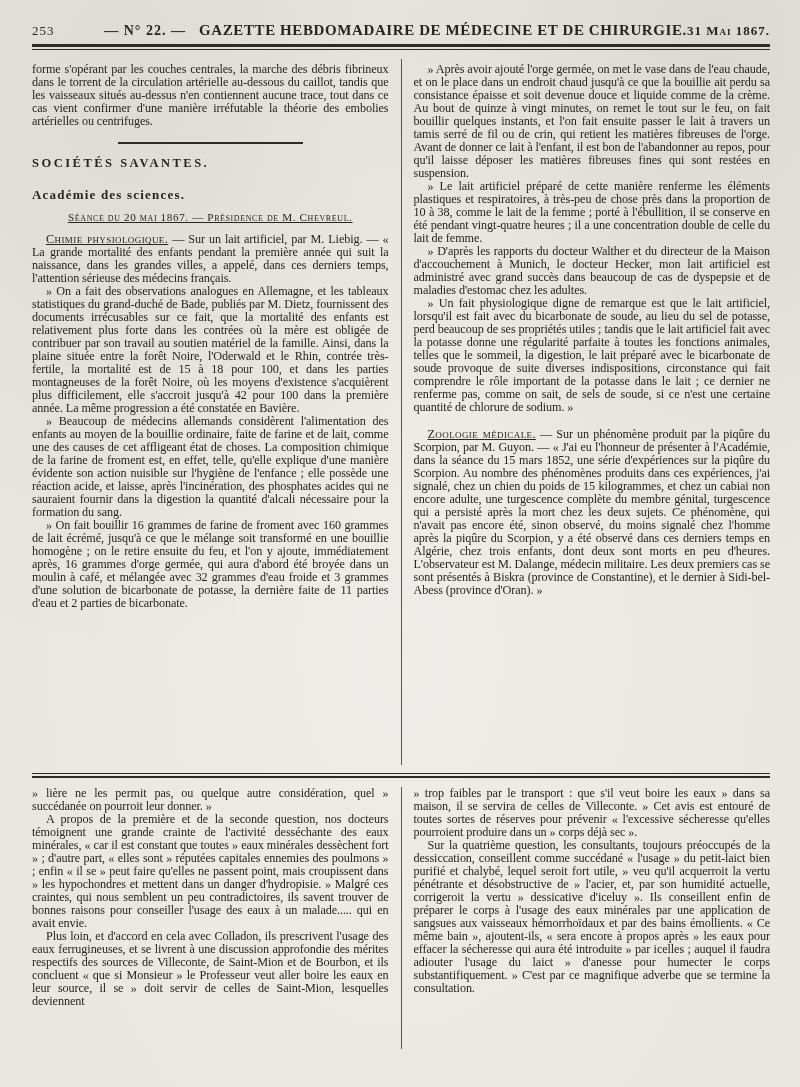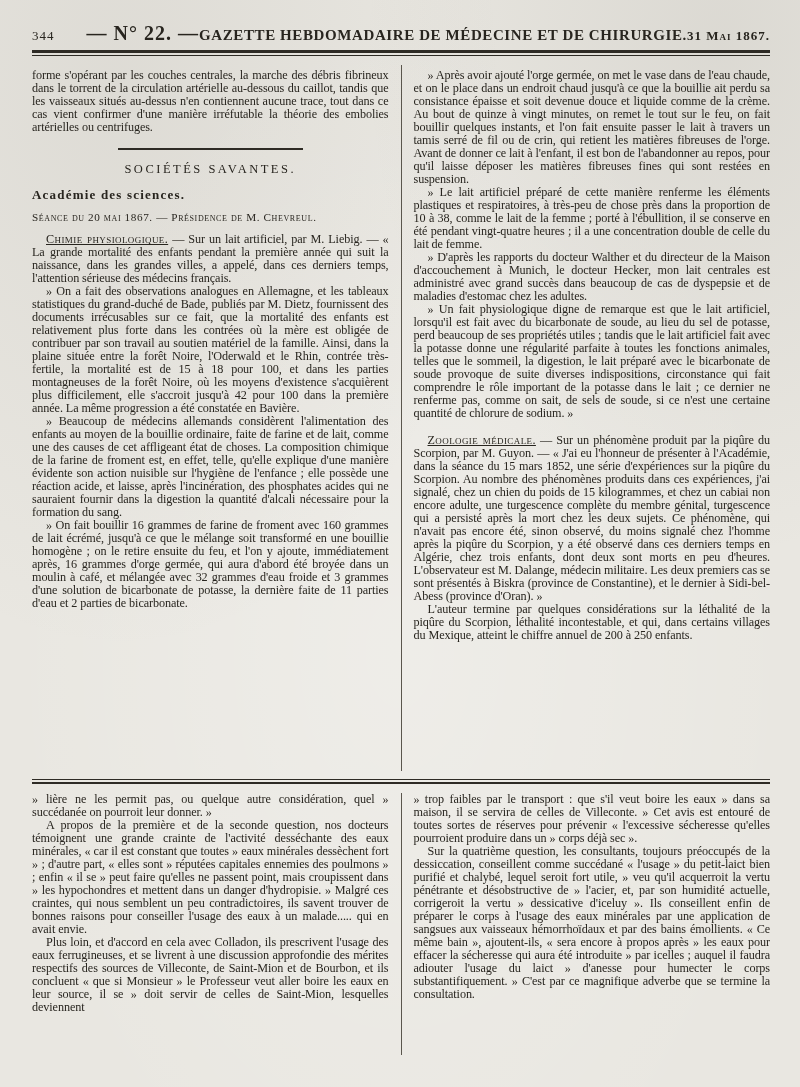--- a/index.html
+++ b/index.html
@@ -20,21 +20,21 @@
       radial-gradient(ellipse at 90% 4%, rgba(120,115,105,0.12), rgba(0,0,0,0) 35%),
       radial-gradient(ellipse at 50% 60%, rgba(255,255,255,0.25), rgba(0,0,0,0) 70%),
       #e9e7e1;
   }
   
   .masthead {
     display: flex; align-items: baseline;
     font-weight: bold; white-space: nowrap;
   }
   .page-num { font-size: 13px; font-weight: normal; width: 70px; letter-spacing: 1px; }
-  .issue-num { font-size: 20px; width: 150px; letter-spacing: 1px; margin-left: 28px; }
+  .issue-num { font-size: 14px; width: 150px; letter-spacing: 1px; margin-left: 28px; }
   .journal-title { font-size: 15px; flex: 1; text-align: center; letter-spacing: 0.6px; }
   .issue-date { font-size: 13px; width: 120px; text-align: right; font-variant: small-caps; letter-spacing: 1px; }
   .double-rule-top { margin-top: 5px; height: 2px; border-top: 3px solid #2e2b25; border-bottom: 1px solid #2e2b25; }
   
   .cols { display: flex; align-items: stretch; }
   .col { width: 50%; box-sizing: border-box; }
   .col-left  { padding-right: 12px; }
   .col-right { padding-left: 12px; }
   .divider { width: 1px; background: #5a564d; }
   .upper { margin-top: 9px; min-height: 706px; }
@@ -46,40 +46,40 @@
     text-indent: 14px;
     letter-spacing: -0.1px;
   }
   .par.no-indent { text-indent: 0; }
   .par.gap-before { margin-top: 14px; }
   .seg-i  { }
   .seg-sc { font-variant: small-caps; letter-spacing: 0.4px; text-decoration: underline; }
   
   .short-rule { width: 185px; margin: 14px auto 12px auto; border: 0; border-top: 2px solid #2e2b25; }
   .sec-heading {
-    text-align: center; font-size: 12.5px; font-weight: normal;
-    letter-spacing: 2.5px; margin: 0 0 10px 0;
+    font-size: 12.5px; font-weight: bold;
+    letter-spacing: 2.5px; margin: 0 0 16px 0;
   }
   .sub-heading {
     font-size: 13px; font-weight: bold;
     letter-spacing: 1.2px; margin: 0 0 8px 0;
   }
   .session-line {
-    text-align: left; font-size: 11.2px; font-variant: small-caps;
-    letter-spacing: 0.6px; margin: 0 0 10px 0;
+    text-align: center; font-size: 11.2px; font-variant: small-caps;
+    letter-spacing: 0.6px; margin: 0 0 10px 0; text-decoration: underline;
   }
   .separator { margin: 8px 0 9px 0; height: 2px; border-top: 1px solid #2e2b25; border-bottom: 2.5px solid #2e2b25; }
 </style>
 </head>
 <body>
 
 <div class="page">
 
   <div class="masthead">
-    <span class="page-num">344</span>
+    <span class="page-num">253</span>
     <span class="issue-num">— N° 22. —</span>
     <span class="journal-title">GAZETTE HEBDOMADAIRE DE MÉDECINE ET DE CHIRURGIE.</span>
     <span class="issue-date">31 Mai 1867.</span>
   </div>
   <div class="double-rule-top"></div>
 
   <div class="cols upper">
     <div class="col col-left">
       <p class="par no-indent" style="margin-top:4px"><span>forme s'opérant par les couches centrales, la marche des débris fibrineux dans le torrent de la circulation artérielle au-dessous du caillot, tandis que les vaisseaux situés au-dessus n'en contiennent aucune trace, tout dans ce cas vient confirmer d'une manière irréfutable la théorie des embolies artérielles ou centrifuges.</span></p>
       <hr class="short-rule">
@@ -88,24 +88,23 @@
       <p class="session-line">Séance du 20 mai 1867. — Présidence de M. Chevreul.</p>
       <p class="par"><span class="seg-sc">Chimie physiologique.</span><span> — </span><span class="seg-i">Sur un lait artificiel</span><span>, par M. </span><span class="seg-i">Liebig</span><span>. — « La grande mortalité des enfants pendant la première année qui suit la naissance, dans les grandes villes, a appelé, dans ces derniers temps, l'attention sérieuse des médecins français.</span></p>
       <p class="par"><span>» On a fait des observations analogues en Allemagne, et les tableaux statistiques du grand-duché de Bade, publiés par M. Dietz, fournissent des documents irrécusables sur ce fait, que la mortalité des enfants est relativement plus forte dans les contrées où la mère est obligée de contribuer par son travail au soutien matériel de la famille. Ainsi, dans la plaine située entre la forêt Noire, l'Oderwald et le Rhin, contrée très-fertile, la mortalité est de 15 à 18 pour 100, et dans les parties montagneuses de la forêt Noire, où les moyens d'existence s'acquièrent plus difficilement, elle s'accroit jusqu'à 42 pour 100 dans la première année. La même progression a été constatée en Bavière.</span></p>
       <p class="par"><span>» Beaucoup de médecins allemands considèrent l'alimentation des enfants au moyen de la bouillie ordinaire, faite de farine et de lait, comme une des causes de cet affligeant état de choses. La composition chimique de la farine de froment est, en effet, telle, qu'elle explique d'une manière évidente son action nuisible sur l'hygiène de l'enfance ; elle possède une réaction acide, et laisse, après l'incinération, des phosphates acides qui ne sauraient fournir dans la digestion la quantité d'alcali nécessaire pour la formation du sang.</span></p>
       <p class="par"><span>» On fait bouillir 16 grammes de farine de froment avec 160 grammes de lait écrémé, jusqu'à ce que le mélange soit transformé en une bouillie homogène ; on le retire ensuite du feu, et l'on y ajoute, immédiatement après, 16 grammes d'orge germée, qui aura d'abord été broyée dans un moulin à café, et mélangée avec 32 grammes d'eau froide et 3 grammes d'une solution de bicarbonate de potasse, la dernière faite de 11 parties d'eau et 2 parties de bicarbonate.</span></p>
     </div>
     <div class="divider"></div>
     <div class="col col-right">
       <p class="par" style="margin-top:4px"><span>» Après avoir ajouté l'orge germée, on met le vase dans de l'eau chaude, et on le place dans un endroit chaud jusqu'à ce que la bouillie ait perdu sa consistance épaisse et soit devenue douce et liquide comme de la crème. Au bout de quinze à vingt minutes, on remet le tout sur le feu, on fait bouillir quelques instants, et l'on fait ensuite passer le lait à travers un tamis serré de fil ou de crin, qui retient les matières fibreuses de l'orge. Avant de donner ce lait à l'enfant, il est bon de l'abandonner au repos, pour qu'il laisse déposer les matières fibreuses fines qui sont restées en suspension.</span></p>
       <p class="par"><span>» Le lait artificiel préparé de cette manière renferme les éléments plastiques et respiratoires, à très-peu de chose près dans la proportion de 10 à 38, comme le lait de la femme ; porté à l'ébullition, il se conserve en été pendant vingt-quatre heures ; il a une concentration double de celle du lait de femme.</span></p>
-      <p class="par"><span>» D'après les rapports du docteur Walther et du directeur de la Maison d'accouchement à Munich, le docteur Hecker, mon lait centrales est administré avec grand succès dans beaucoup de cas de dyspepsie et de maladies d'estomac chez les adultes.</span></p>
+      <p class="par"><span>» D'après les rapports du docteur Walther et du directeur de la Maison d'accouchement à Munich, le docteur Hecker, mon lait artificiel est administré avec grand succès dans beaucoup de cas de dyspepsie et de maladies d'estomac chez les adultes.</span></p>
       <p class="par"><span>» Un fait physiologique digne de remarque est que le lait artificiel, lorsqu'il est fait avec du bicarbonate de soude, au lieu du sel de potasse, perd beaucoup de ses propriétés utiles ; tandis que le lait artificiel fait avec la potasse donne une régularité parfaite à toutes les fonctions animales, telles que le sommeil, la digestion, le lait préparé avec le bicarbonate de soude provoque de suite diverses indispositions, circonstance qui fait comprendre le rôle important de la potasse dans le lait ; ce dernier ne renferme pas, comme on sait, de sels de soude, si ce n'est une certaine quantité de chlorure de sodium. »</span></p>
       <p class="par gap-before"><span class="seg-sc">Zoologie médicale.</span><span> — </span><span class="seg-i">Sur un phénomène produit par la piqûre du Scorpion</span><span>, par M. </span><span class="seg-i">Guyon</span><span>. — « J'ai eu l'honneur de présenter à l'Académie, dans la </span><span class="seg-i">séance du 15 mars 1852</span><span>, une série d'expériences sur la piqûre du Scorpion. Au nombre des phénomènes produits dans ces expériences, j'ai signalé, chez un chien du poids de 15 kilogrammes, et chez un cabiai non encore adulte, une </span><span class="seg-i">turgescence complète</span><span> du membre génital, </span><span class="seg-i">turgescence</span><span> qui a persisté après la mort chez les deux sujets. Ce phénomène, qui n'avait pas encore été, sinon observé, du moins signalé chez l'homme après la piqûre du Scorpion, y a été observé dans ces derniers temps en Algérie, chez trois enfants, dont deux sont morts en peu d'heures. L'observateur est M. Dalange, médecin militaire. Les deux premiers cas se sont présentés à Biskra (province de Constantine), et le dernier à Sidi-bel-Abess (province d'Oran). »</span></p>
-      <p class="par"><span>L'auteur termine par quelques considérations sur la léthalité de la piqûre du Scorpion, léthalité incontestable, et qui, dans certains villages du Mexique, atteint le chiffre annuel de 200 à 250 enfants.</span></p>
     </div>
   </div>
 
   <div class="separator"></div>
 
   <div class="cols lower">
     <div class="col col-left">
       <p class="par no-indent"><span>» lière ne les permit pas, ou quelque autre considération, quel » succédanée on pourroit leur donner. »</span></p>
       <p class="par"><span>A propos de la première et de la seconde question, nos docteurs témoignent une grande crainte de l'activité desséchante des eaux minérales, « car il est constant que toutes » eaux minérales dessèchent fort » ; d'autre part, « elles sont » réputées capitales ennemies des poulmons » ; enfin « il se » peut faire qu'elles ne passent point, mais croupissent dans » les hypochondres et mettent dans un danger d'hydropisie. » Malgré ces craintes, qui nous semblent un peu contradictoires, ils savent trouver de bonnes raisons pour conseiller l'usage des eaux à un malade..... qui en avait envie.</span></p>
       <p class="par"><span>Plus loin, et d'accord en cela avec Colladon, ils prescrivent l'usage des eaux ferrugineuses, et se livrent à une discussion approfondie des mérites respectifs des sources de Villeconte, de Saint-Mion et de Bourbon, et ils concluent « que si Monsieur » le Professeur veut aller boire les eaux en leur source, il se » doit servir de celles de Saint-Mion, lesquelles deviennent</span></p>

